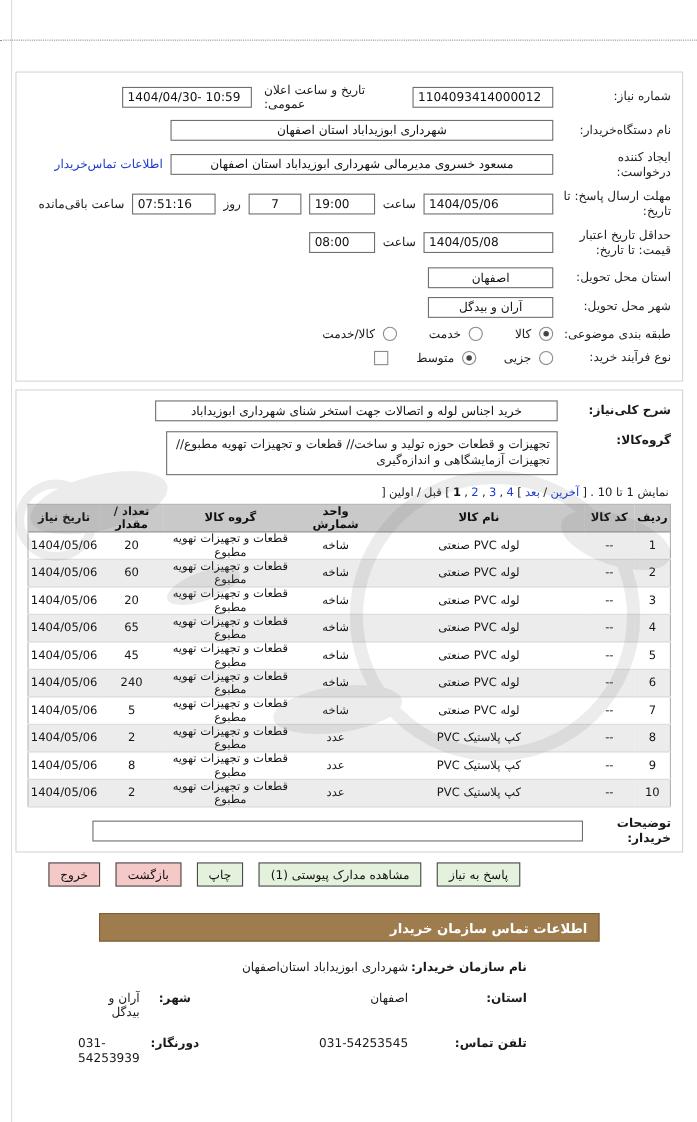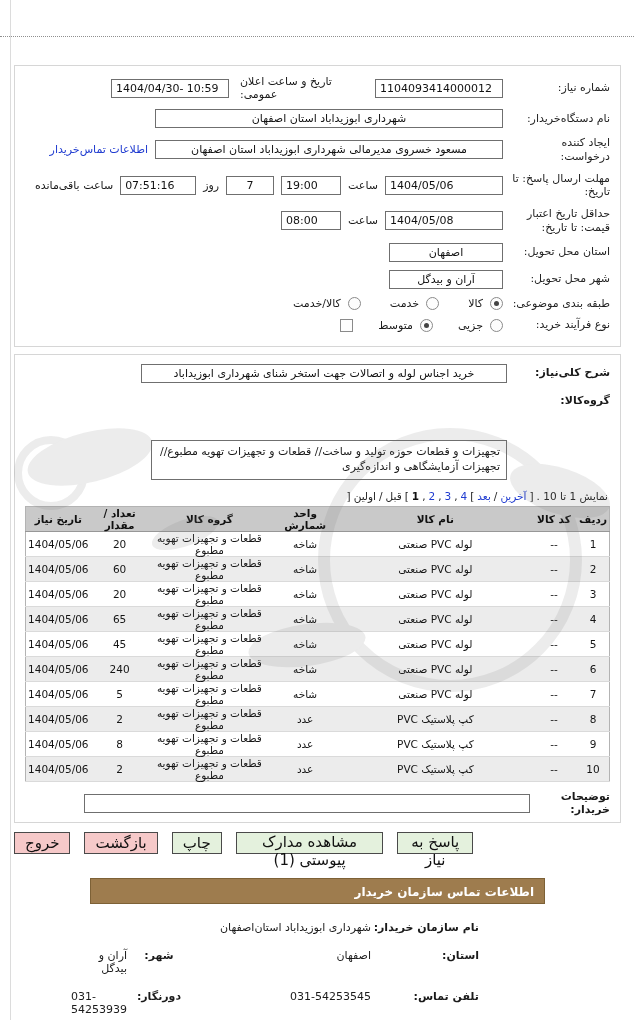--- a/index.html
+++ b/index.html
@@ -27,40 +27,40 @@
   .w42{width:38px}.w72{width:66px}.w110{width:104px}.w360{width:356px}.w440{width:436px}
   .radio{display:inline-block;width:11px;height:11px;border:1px solid #8a8a8a;border-radius:50%;
          background:#fdfdfd;vertical-align:-2px;}
   .radio.on::after{content:"";display:block;width:5px;height:5px;margin:3px;border-radius:50%;background:#444;}
   .chk{display:inline-block;width:11px;height:11px;border:1px solid #8a8a8a;background:#fdfdfd;vertical-align:-2px;}
   .note{color:#1f1f1f;}
 
   .b{font-weight:bold;}
   .g2{display:flex;gap:8px;margin-bottom:9px;}
   .g2 .lab{flex:0 0 95px;padding-top:2px;}
-  .groupbox{border:1px solid #6f6f6f;width:356px;min-height:40px;padding:3px 6px;line-height:1.4;box-sizing:border-box;margin-top:48px;}
+  .groupbox{border:1px solid #6f6f6f;width:356px;min-height:40px;padding:3px 6px;line-height:1.4;box-sizing:border-box;}
   .sectitle{font-weight:bold;margin:4px 0 10px;}
 
   .pager{display:flex;direction:rtl;justify-content:flex-start;gap:3px;align-items:center;
          margin:10px 2px 4px;font-size:10.5px;color:#222;}
   .pager .lnk{color:#1f3bd0;cursor:pointer;}
   .pager .cur{font-weight:bold;color:#111;}
 
   table.items{width:100%;border-collapse:collapse;border:1px solid #b3b3b3;margin-top:2px;}
   table.items th{background:#c9c9c9;border-bottom:1px solid #979797;font-size:10.5px;
                  font-weight:bold;height:19px;padding:0 2px;color:#101010;}
   table.items td{height:17px;text-align:center;font-size:10.5px;padding:0 2px;
                  border-bottom:1px solid #dadada;color:#151515;}
   table.items tr.even td{background:#ececec;}
 
   .notesrow{display:flex;gap:8px;margin-top:8px;align-items:center;}
   .notesrow .lab{flex:0 0 72px;font-weight:bold;line-height:1.2;}
 
   .btnrow{display:flex;gap:14px;margin:9px 148px 0 0;}
-  .btn{border:1px solid #4a4a4a;height:22px;padding:0 10px;font:inherit;font-size:15px;
+  .btn{border:1px solid #4a4a4a;height:22px;padding:0 10px;font:inherit;font-size:11px;
        color:#111;cursor:pointer;}
   .btn.green{background:#e4f1dd;}
   .btn.pink{background:#f6c9c9;}
 
   .sec2{margin:24px 76px 0 76px;}
   .sec2 .content{padding:2px 66px 0 0;}
   .crow{display:flex;margin-top:15px;align-items:baseline;}
   .clabel{flex:0 0 108px;font-weight:bold;}
   .cval{flex:0 0 180px;}
   .clabel2{flex:0 0 64px;font-weight:bold;text-align:center;}

